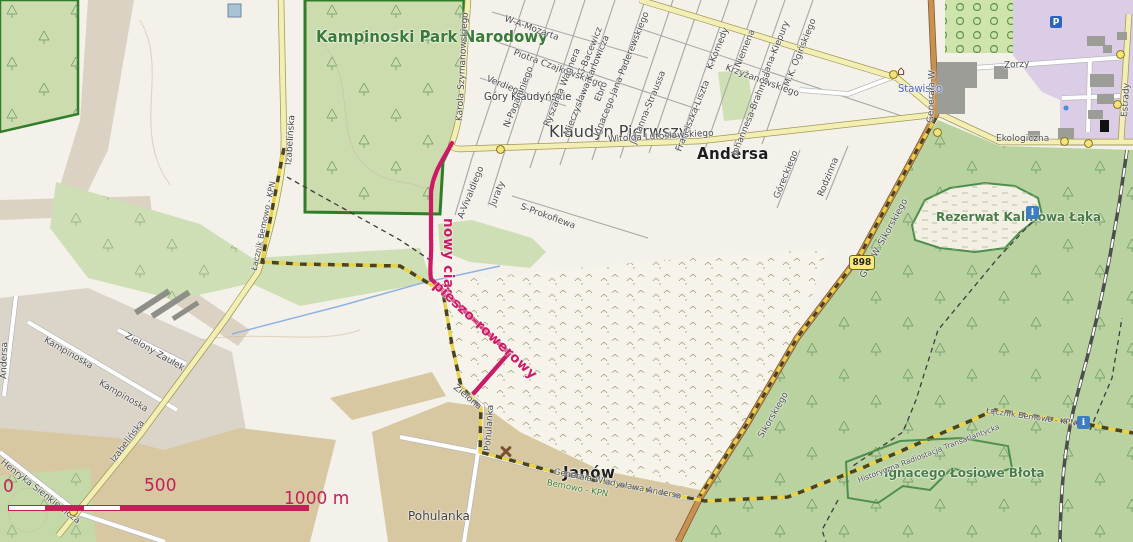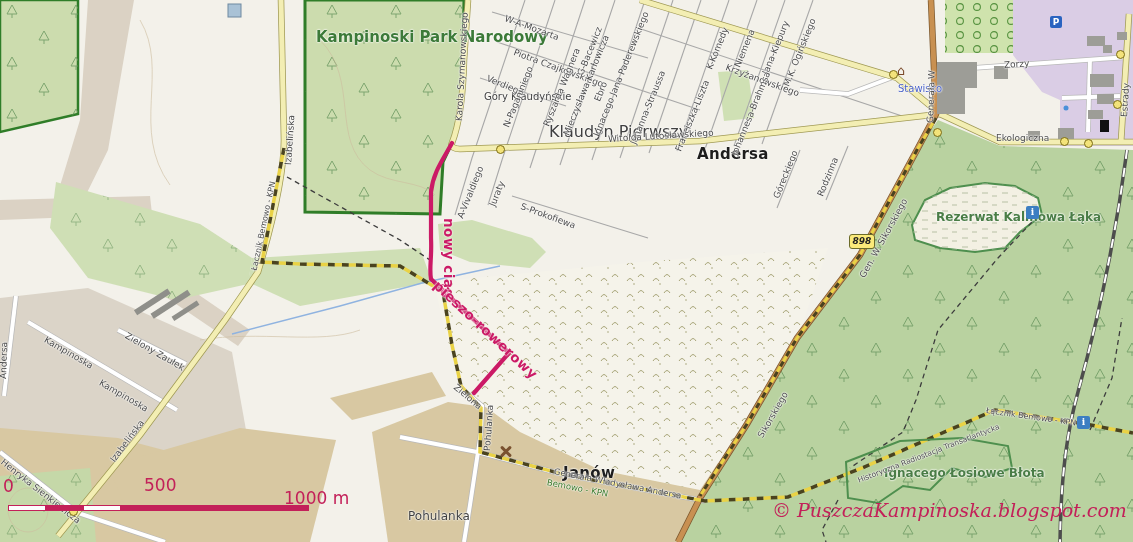--- a/index.html
+++ b/index.html
@@ -297,21 +297,21 @@
 <div class="lbl st" style="left:487px;top:446px;transform:rotate(-86deg);">Pohulanka</div>
 
 <div class="lbl trailLbl" style="left:254px;top:266px;transform:rotate(-78deg);">Łącznik Bemowo - KPN</div>
 <div class="lbl trailLbl" style="left:986px;top:406px;transform:rotate(8deg);">Łącznik Bemowo - KPN</div>
 <div class="lbl trailLbl" style="left:858px;top:476px;font-size:7.5px;transform:rotate(-21deg);">Historyczna Radiostacja Transatlantycka</div>
 <div class="lbl greenTrail" style="left:547px;top:477px;transform:rotate(11deg);">Bemowo - KPN</div>
 
 <div class="lbl routeLbl" style="left:449px;top:210px;transform:rotate(90deg);">nowy ciąg</div>
 <div class="lbl routeLbl" style="left:436px;top:275px;transform:rotate(43deg);">pieszo-rowerowy</div>
 
-<div class="shield" style="left:849px;top:234px;font-style:italic;">898</div>
+<div class="shield" style="left:849px;top:255px;">898</div>
 
 <div class="sq-icon parking" style="left:1050px;top:16px;">P</div>
 <div class="sq-icon info" style="left:1026px;top:206px;">i</div>
 <div class="sq-icon info" style="left:1077px;top:416px;">i</div>
 <div class="museum" style="left:897px;top:64px;">⌂</div>
 <div class="battle" style="left:498px;top:443px;">
   <i class="a"></i>
       <i class="b"></i>
 </div>
 <div class="rab" style="left:496px;top:145px;"></div>
@@ -327,15 +327,14 @@
 <div class="scaleTxt" style="left:144px;top:475px;">500</div>
 <div class="scaleTxt" style="left:284px;top:474px;margin-top:14px;">1000 m</div>
 <div id="scalebar">
   <span class="sb-w"></span>
       <span class="sb-c"></span>
       <span class="sb-w"></span>
       <span class="sb-c"></span>
       <span class="sb-solid"></span>
 </div>
 
-<div class="copyright" style="left:772px;top:499px;">© PuszczaKampinoska.blogspot.com</div>
 
 </div>
 
 </body></html>

